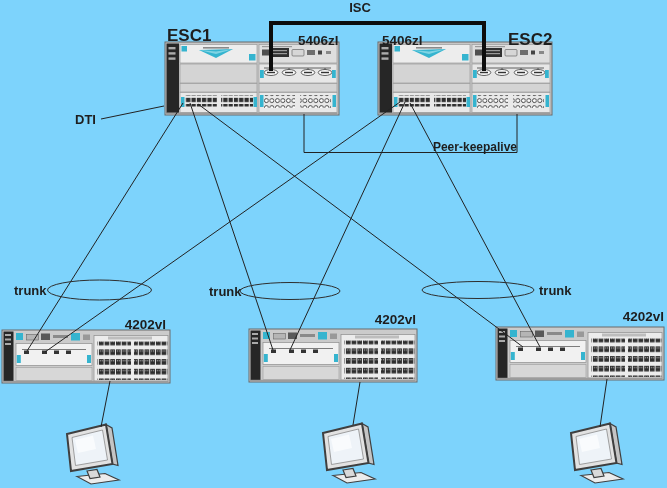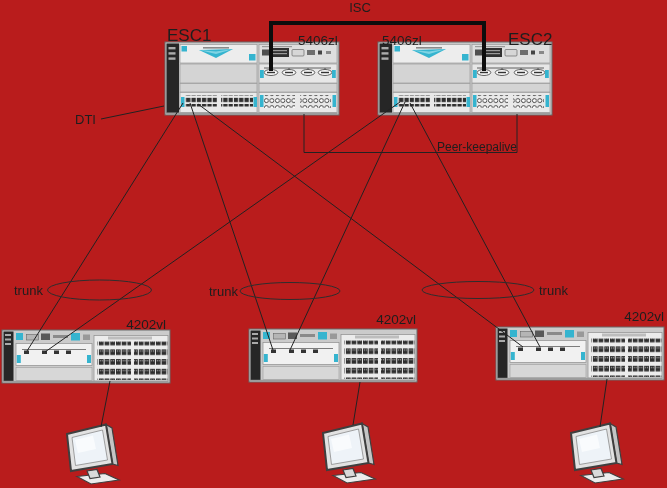--- a/index.html
+++ b/index.html
@@ -1,16 +1,16 @@
 <!DOCTYPE html>
 <html><head>
 <meta charset="utf-8">
 <style>
   html,body{margin:0;padding:0;background:#ffffff;}
-  #stage{position:relative;width:667px;height:488px;background:#b91c1c;overflow:hidden;}
+  #stage{position:relative;width:667px;height:488px;background:#7dd3fc;overflow:hidden;font-weight:bold;}
   svg{display:block;}
   text{font-family:"Liberation Sans","DejaVu Sans",sans-serif;fill:#1e1e1e;}
   .lbl-lg{font-size:17px;}
   .lbl-md{font-size:13.5px;}
   .lbl-sm{font-size:13px;}
   .lbl-xs{font-size:12px;}
   .link{stroke:#222222;stroke-width:1;fill:none;}
   .thick{stroke:#0d0d0d;stroke-width:4;fill:none;}
   .trunk-ellipse{stroke:#2e2e2e;stroke-width:1;fill:none;}
 </style>

